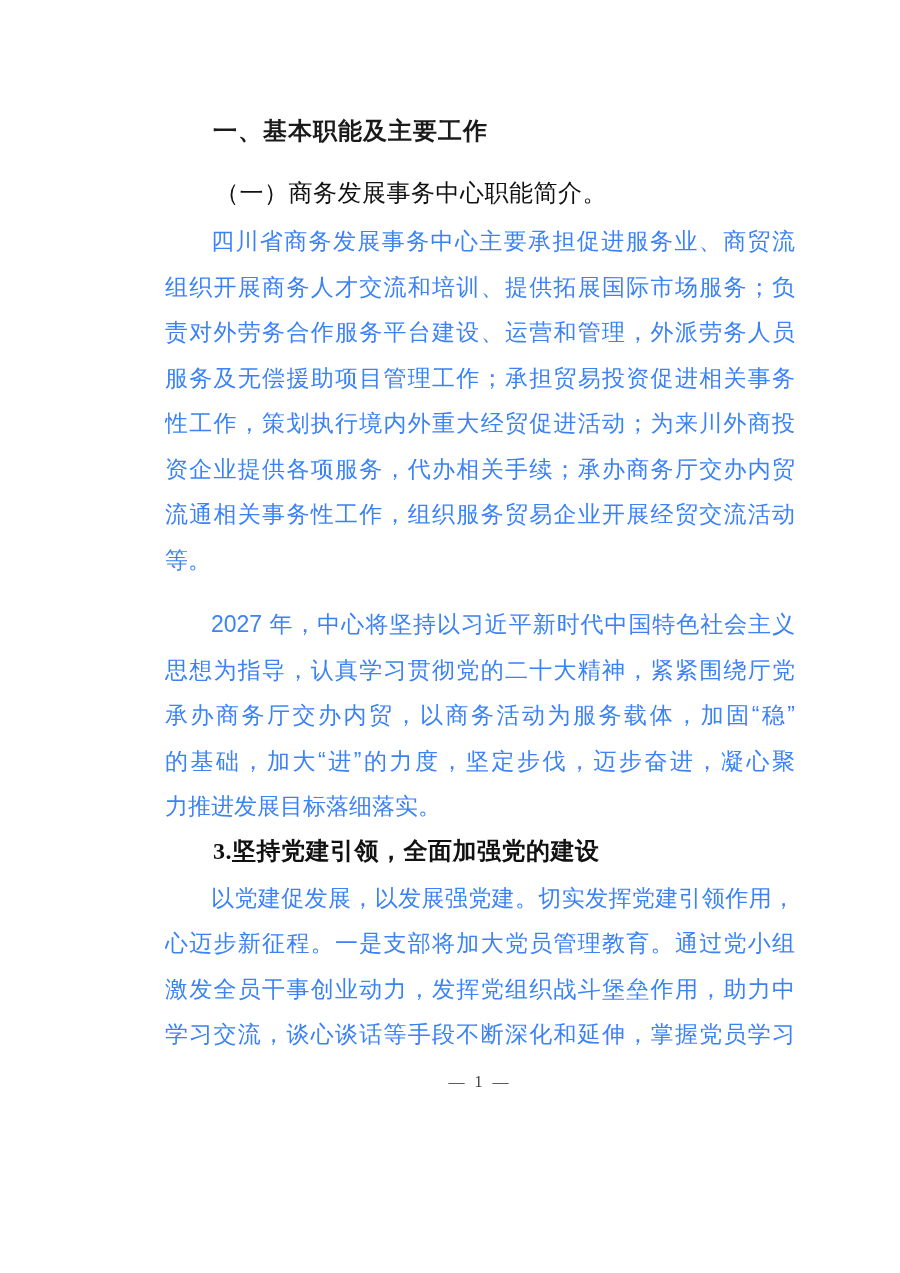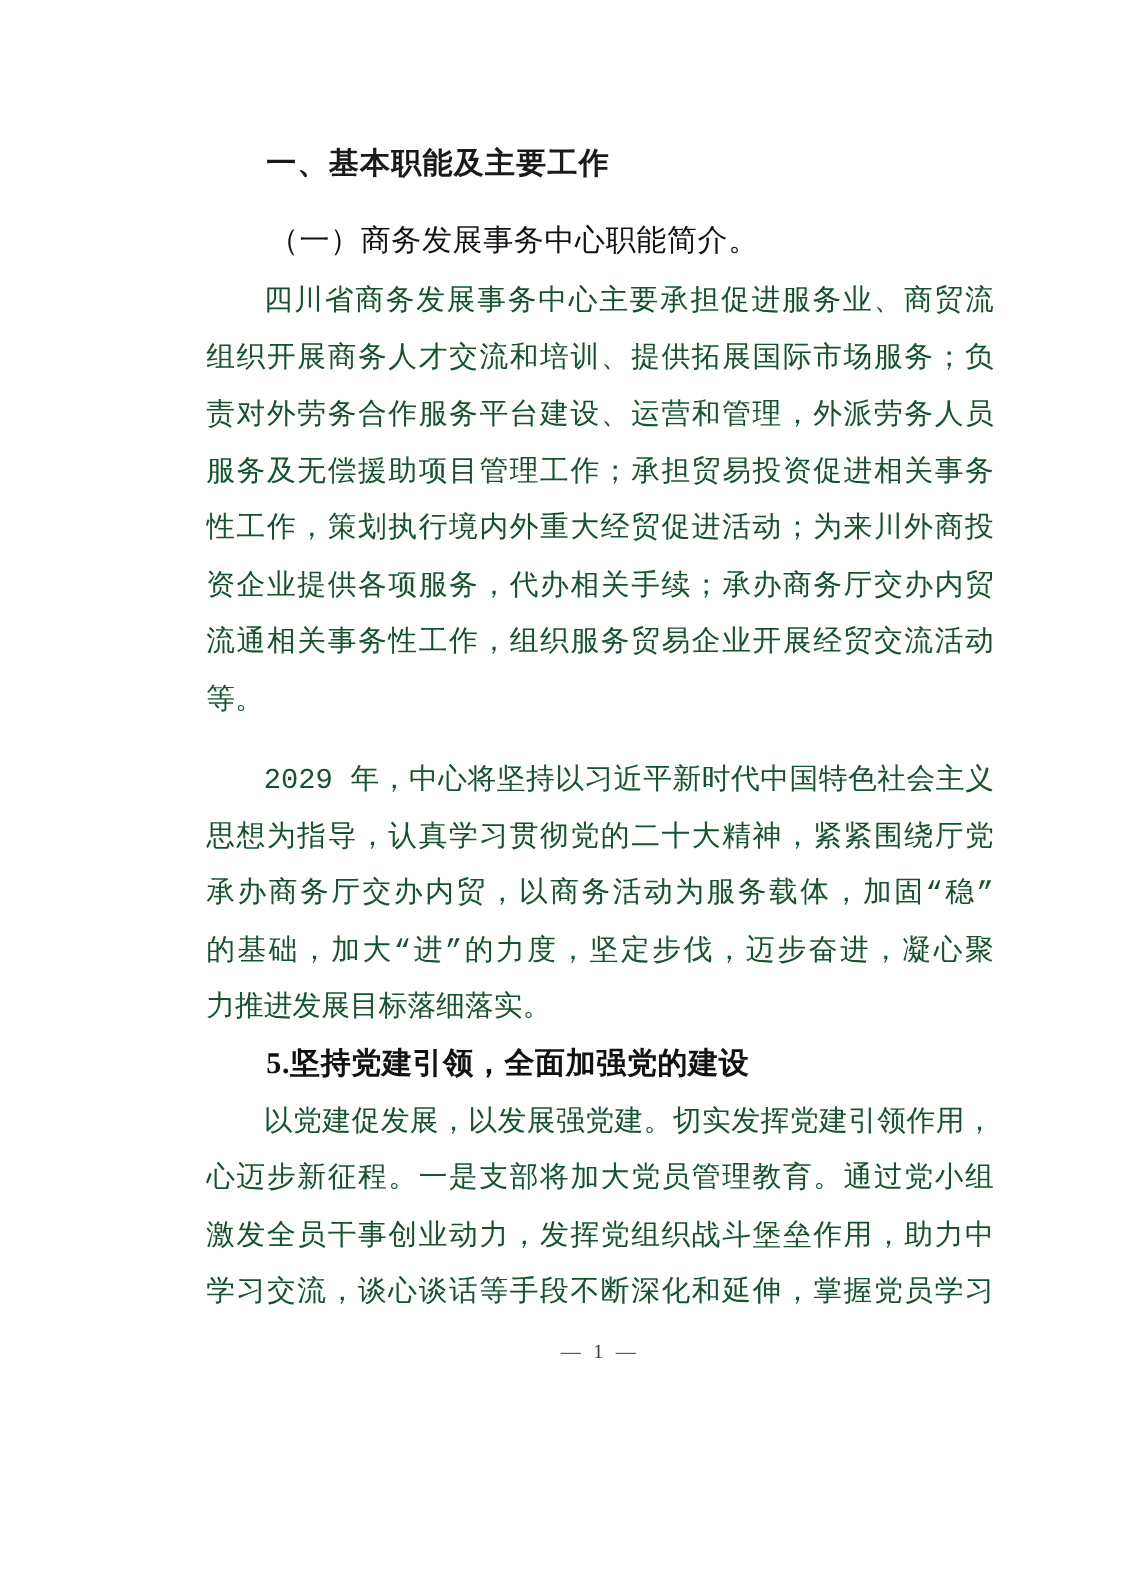--- a/index.html
+++ b/index.html
@@ -32,23 +32,23 @@
   .h2.second{margin-top:12px;}
   .h3{
     font-family:"Liberation Serif","DejaVu Serif",serif;
     font-weight:bold;
     font-size:24px;line-height:30px;
     margin:6px 0 0 48px;
     color:#111;
     letter-spacing:0.5px;
   }
   .para{
-    font-family:Liberation Mono, monospace;
+    font-family:Liberation Sans, sans-serif;
     font-size:23px;
-    color:#14532d;
+    color:#3b82f6;
   }
   .para .line{
     height:45.5px;
     line-height:45.5px;
     text-align:justify;
     text-align-last:justify;
     overflow:hidden;
   }
   .para .line.indent{padding-left:46px;}
   .para .line.short{text-align-last:left;}
@@ -80,28 +80,28 @@
     <div class="line">责对外劳务合作服务平台建设、运营和管理，外派劳务人员</div>
     <div class="line">服务及无偿援助项目管理工作；承担贸易投资促进相关事务</div>
     <div class="line">性工作，策划执行境内外重大经贸促进活动；为来川外商投</div>
     <div class="line">资企业提供各项服务，代办相关手续；承办商务厅交办内贸</div>
     <div class="line">流通相关事务性工作，组织服务贸易企业开展经贸交流活动</div>
     <div class="line short">等。</div>
   </div>
 
 
   <div class="para para2">
-    <div class="line indent">2029 年，中心将坚持以习近平新时代中国特色社会主义</div>
+    <div class="line indent">2027 年，中心将坚持以习近平新时代中国特色社会主义</div>
     <div class="line">思想为指导，认真学习贯彻党的二十大精神，紧紧围绕厅党</div>
     <div class="line">承办商务厅交办内贸，以商务活动为服务载体，加固“稳”</div>
     <div class="line">的基础，加大“进”的力度，坚定步伐，迈步奋进，凝心聚</div>
     <div class="line short">力推进发展目标落细落实。</div>
   </div>
 
-  <div class="h3">5.坚持党建引领，全面加强党的建设</div>
+  <div class="h3">3.坚持党建引领，全面加强党的建设</div>
 
   <div class="para para3">
     <div class="line indent">以党建促发展，以发展强党建。切实发挥党建引领作用，</div>
     <div class="line">心迈步新征程。一是支部将加大党员管理教育。通过党小组</div>
     <div class="line">激发全员干事创业动力，发挥党组织战斗堡垒作用，助力中</div>
     <div class="line">学习交流，谈心谈话等手段不断深化和延伸，掌握党员学习</div>
   </div>
 
   <div class="footer">
     <span>— 1 —</span>

